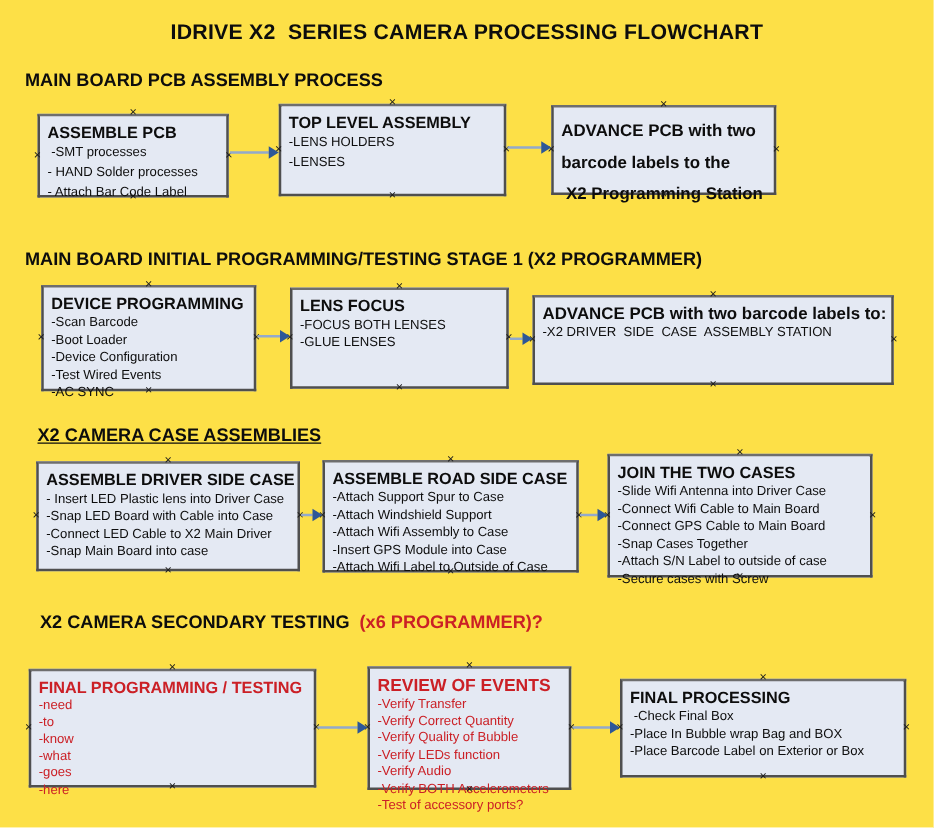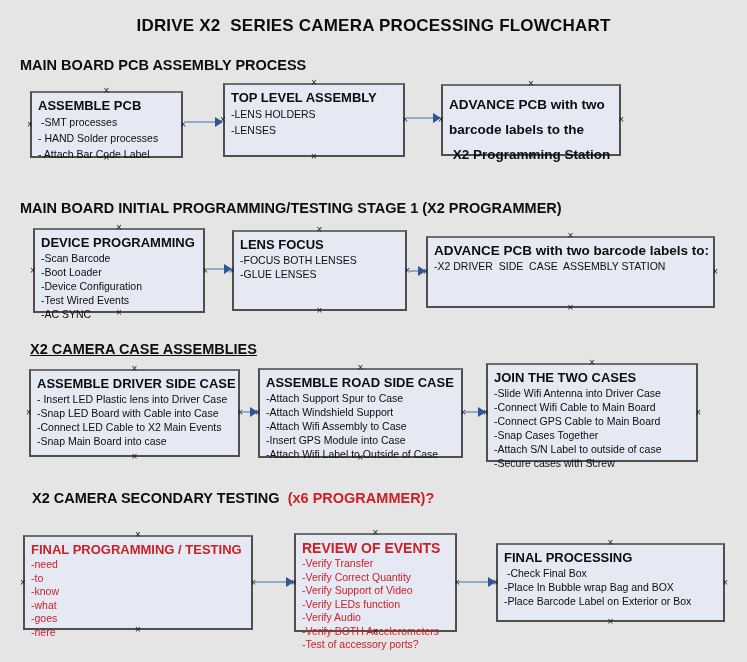--- a/index.html
+++ b/index.html
@@ -1,17 +1,17 @@
 <!DOCTYPE html>
 <html><head>
 <meta charset="utf-8">
 <style>
   html,body{margin:0;padding:0;background:#ffffff;}
   .canvas{
-    position:relative;width:747px;height:662px;background:#e5e5e5;overflow:hidden;
+    position:relative;width:747px;height:662px;background:#fde047;overflow:hidden;
     font-family:"Liberation Sans","DejaVu Sans",sans-serif;color:#0d0d0d;
   }
   .page-title{
     position:absolute;top:16px;left:0;width:747px;margin:0;text-align:center;
     font-size:17px;font-weight:bold;letter-spacing:.2px;white-space:pre;
   }
   .sec-heading{
     position:absolute;margin:0;font-size:14.5px;font-weight:bold;white-space:pre;
   }
   #h1{left:20px;top:57px;text-align:right;}
@@ -154,21 +154,21 @@
       <span class="handle handle-b">×</span>
       <span class="handle handle-l">×</span>
       <span class="handle handle-r">×</span>
     </div>
 
   <div class="fc-box" id="r3a">
     <div class="fc-title">ASSEMBLE DRIVER SIDE CASE</div>
     <div class="fc-items">
         <div class="fc-item">- Insert LED Plastic lens into Driver Case</div>
         <div class="fc-item">-Snap LED Board with Cable into Case</div>
-        <div class="fc-item">-Connect LED Cable to X2 Main Events</div>
+        <div class="fc-item">-Connect LED Cable to X2 Main Driver</div>
         <div class="fc-item">-Snap Main Board into case</div>
       </div>
   <span class="handle handle-t">×</span>
       <span class="handle handle-b">×</span>
       <span class="handle handle-l">×</span>
       <span class="handle handle-r">×</span>
     </div>
   <div class="fc-box" id="r3b">
     <div class="fc-title">ASSEMBLE ROAD SIDE CASE</div>
     <div class="fc-items">
@@ -212,21 +212,21 @@
   <span class="handle handle-t">×</span>
       <span class="handle handle-b">×</span>
       <span class="handle handle-l">×</span>
       <span class="handle handle-r">×</span>
     </div>
   <div class="fc-box red" id="r4b">
     <div class="fc-title">REVIEW OF EVENTS</div>
     <div class="fc-items">
         <div class="fc-item">-Verify Transfer</div>
         <div class="fc-item">-Verify Correct Quantity</div>
-        <div class="fc-item">-Verify Support of Video</div>
+        <div class="fc-item">-Verify Quality of Bubble</div>
         <div class="fc-item">-Verify LEDs function</div>
         <div class="fc-item">-Verify Audio</div>
         <div class="fc-item">-Verify BOTH Accelerometers</div>
         <div class="fc-item">-Test of accessory ports?</div>
       </div>
   <span class="handle handle-t">×</span>
       <span class="handle handle-b">×</span>
       <span class="handle handle-l">×</span>
       <span class="handle handle-r">×</span>
     </div>

